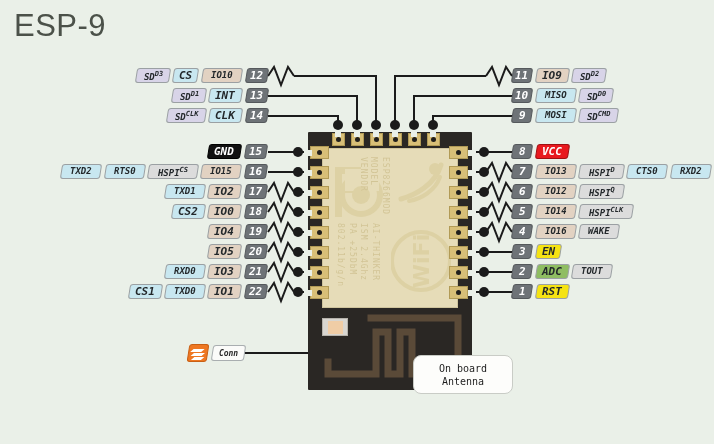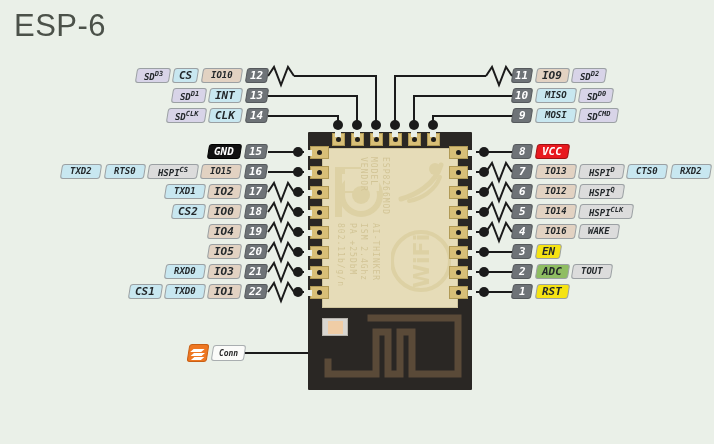--- a/index.html
+++ b/index.html
@@ -192,21 +192,21 @@
     color: #2a2a2a;
     display: flex; align-items: center;
   }
   #conn-label > span { transform: skewX(9deg); }
 </style>
 </head>
 <body>
 
 <div id="stage">
 
-  <div id="title">ESP-6</div>
+  <div id="title">ESP-9</div>
 
   <svg id="wires" viewBox="0 0 714 444">
     <g stroke="#1b1b1b" stroke-width="2" fill="none" id="wire-group">
         <path d="M268 152 H298"></path>
         <path d="M298 152 H304"></path>
         <path d="M268 172 H298"></path>
         <path d="M298 172 H304"></path>
         <path d="M268 192 L274 183 L281 201 L288 183 L294 192"></path>
         <path d="M294 192 H298"></path>
         <path d="M298 192 H304"></path>
@@ -372,20 +372,24 @@
         <path d="M63 6 H150 V62 M150 62 H104 M104 62 V20 M104 20 H92 M92 20 V62
                  M92 62 H80 M80 62 V20 M80 20 H68 M68 20 V62 M68 62 H20 V50" stroke="#5a4a38" stroke-width="7" fill="none" stroke-linecap="square" stroke-linejoin="miter"></path>
       </svg>
     </div>
     <div id="crystal"></div>
   </div>
 
   <svg id="callout-tail" width="34" height="28" viewBox="0 0 34 28" style="overflow:visible;">
     <path d="M2 26 C 3 12, 12 4, 18 1 C 20 8, 18 20, 22 27 Z" fill="#fdfdfb" stroke="#c9ccc6" stroke-width="1"></path>
   </svg>
+  <div id="callout">
+    <div>On  board</div>
+    <div>Antenna</div>
+  </div>
 
   <div id="conn-icon">
     <svg viewBox="0 0 20 18" width="20" height="18" aria-hidden="true">
       <path d="M4 4 h11 l-3 3 h-11 Z M5 8 h11 l-3 3 h-11 Z M6 12 h10 l-3 3 h-10 Z" fill="#ffffff"></path>
     </svg>
   </div>
   <div id="conn-label">
     <span>Conn</span>
   </div>
 

